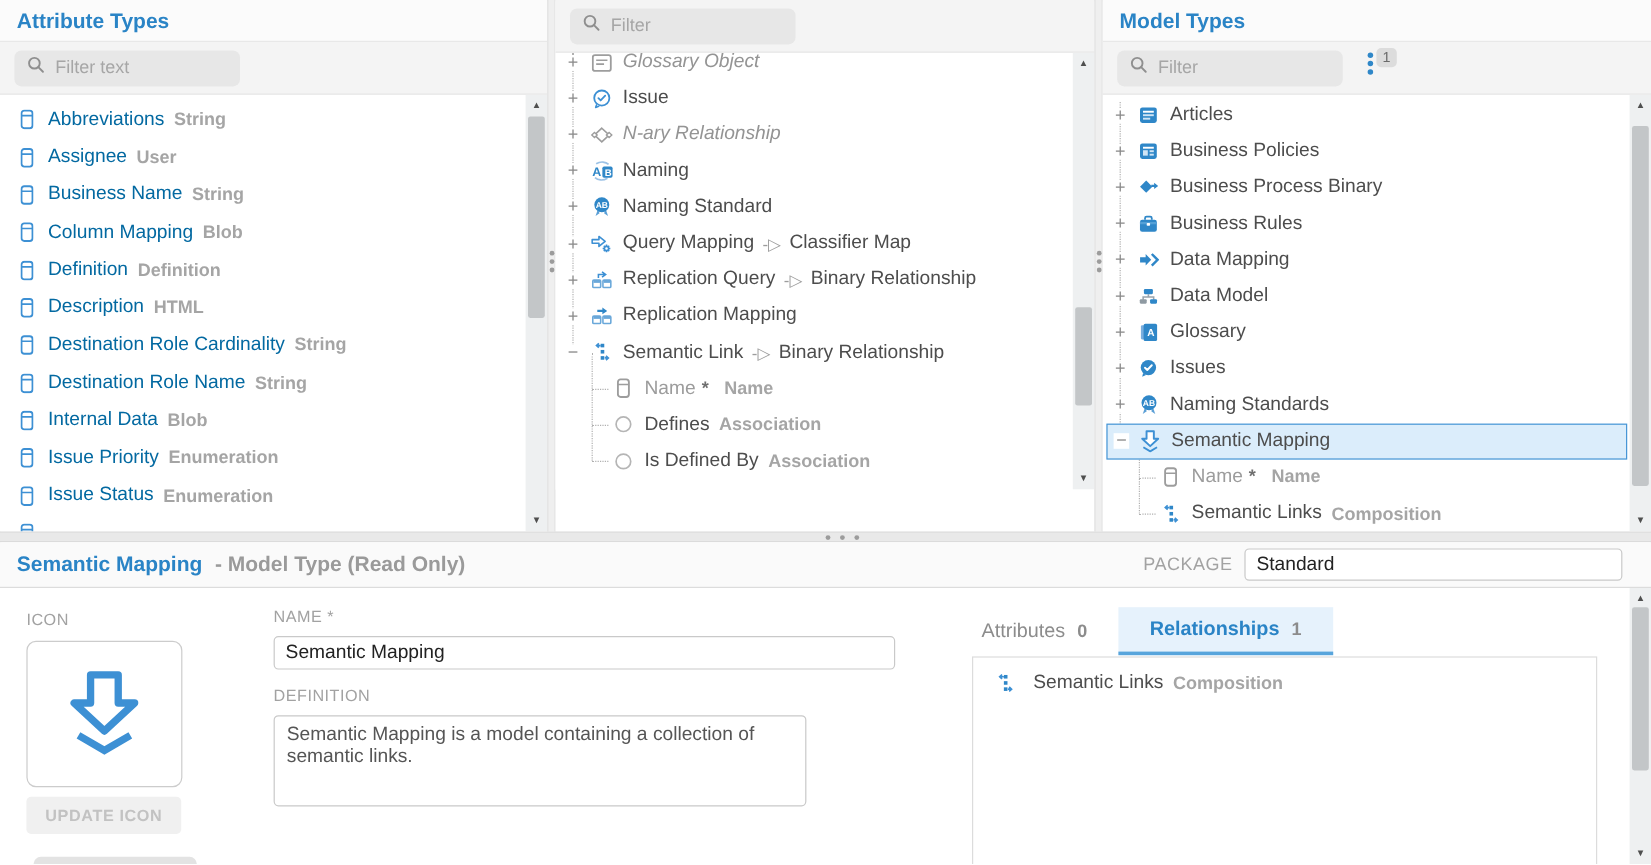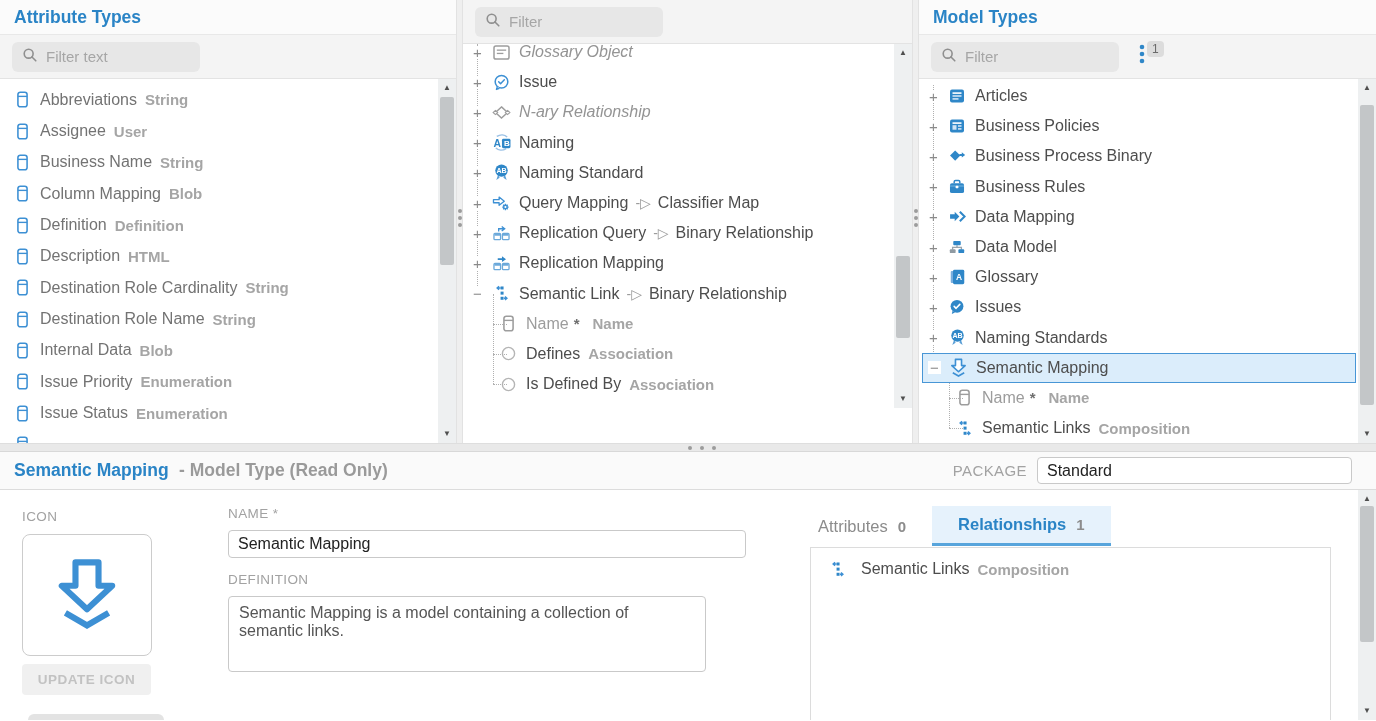--- a/index.html
+++ b/index.html
@@ -37,31 +37,31 @@
   .vscroll .thumb { position:absolute; left:2px; width:14px; background:#c3c6c8; border-radius:2px; }
   #p-left  .thumb { top:18px; height:168px; }
   #p-mid   .thumb { top:212px; height:82px; }
   #p-right .thumb { top:26px; height:300px; }
   #detail  .thumb { top:16px; height:136px; }
 
   
   .alist { padding-top:5px; }
   .arow { display:flex; align-items:center; height:31.35px; padding-left:10px; }
   .ticon { width:24px; display:flex; justify-content:center; align-items:center; margin-right:6px; flex:none; }
-  .aname { font-size:16px; color:#737373; white-space:nowrap; }
+  .aname { font-size:16px; color:#0369a1; white-space:nowrap; }
   .atype, .qual { font-size:15px; font-weight:bold; color:#a5a5a5; margin-left:8px; white-space:nowrap; }
 
   
   .tree { position:relative; }
   #mid-tree { margin-top:-7px; }
   #right-tree { margin-top:2px; }
   .trow { display:flex; align-items:center; height:30.2px; position:relative; padding-left:8px; margin-right:20px; }
   .expander { width:13px; text-align:center; color:#8a8a8a; font-size:15px; margin-right:5px; flex:none;
               background:#fff; line-height:13px; }
-  .trow.child { padding-left:33px; }
+  .trow.child { padding-left:44px; }
   .trow.child::before { content:""; position:absolute; left:30px; top:50%; width:14px; border-top:1px dotted #b0b0b0; }
   .tlabel { font-size:16px; color:#4d4d4d; white-space:nowrap; }
   .tlabel.abstract { font-style:italic; color:#949494; }
   .tlabel.dim { color:#9c9c9c; }
   .star { color:#6f6f6f; margin:0 5px; font-weight:bold; font-size:15px; }
   .xarrow { color:#9c9c9c; margin:0 7px; font-size:14px; white-space:nowrap; }
   .guide { position:absolute; width:0; border-left:1px dotted #b0b0b0; }
   #p-mid .guide-root { left:14px; top:0; height:250px; }
   #p-mid .guide-child { left:30px; top:250px; height:90px; }
   #p-right .guide-root { left:14px; top:6px; height:283px; }
@@ -99,21 +99,21 @@
   #icon-box svg { width:72px; height:76px; }
   #update-btn { position:absolute; left:22px; top:174px; width:129px; height:31px; background:#f0f0f0;
                 border:none; border-radius:4px; color:#c2c2c2; font-weight:bold; font-size:13.5px;
                 letter-spacing:0.5px; font-family:"Liberation Sans",sans-serif; }
   #partial-btn { position:absolute; left:28px; top:224px; width:136px; height:30px; background:#e3e3e3; border-radius:6px; }
 
   #name-label { left:228px; top:16px; }
   #name-input { position:absolute; left:228px; top:40px; width:518px; height:28px; border:1px solid #c9c9c9;
                 border-radius:4px; padding:0 9px; font-family:"Liberation Sans",sans-serif; font-size:16px; color:#222; }
   #def-label { left:228px; top:82px; }
-  #def-box { position:absolute; left:228px; top:106px; width:478px; height:76px; border:1px solid #c9c9c9;
+  #def-box { position:absolute; left:228px; top:106px; width:444px; height:76px; border:1px solid #c9c9c9;
              border-radius:4px; padding:7px 10px; font-size:16px; color:#555; background:#fff; }
 
   .tabs { position:absolute; left:792px; top:16px; height:40px; display:flex; }
   .tab { display:flex; align-items:center; padding:0 26px; font-size:16.5px; color:#8c8c8c; }
   .tab .cnt { font-weight:bold; font-size:15px; margin-left:10px; color:#8c8c8c; }
   .tab.active { background:#e6f2fc; color:#2a84c6; font-weight:bold; border-bottom:3px solid #58a5dc; }
   .relbox { position:absolute; left:810px; top:57px; width:521px; height:200px; border:1px solid #dcdcdc; background:#fff; }
   .relitem { display:flex; align-items:center; padding:12px 0 0 14px; }
   .relitem .tlabel { margin-left:6px; }
 </style>

